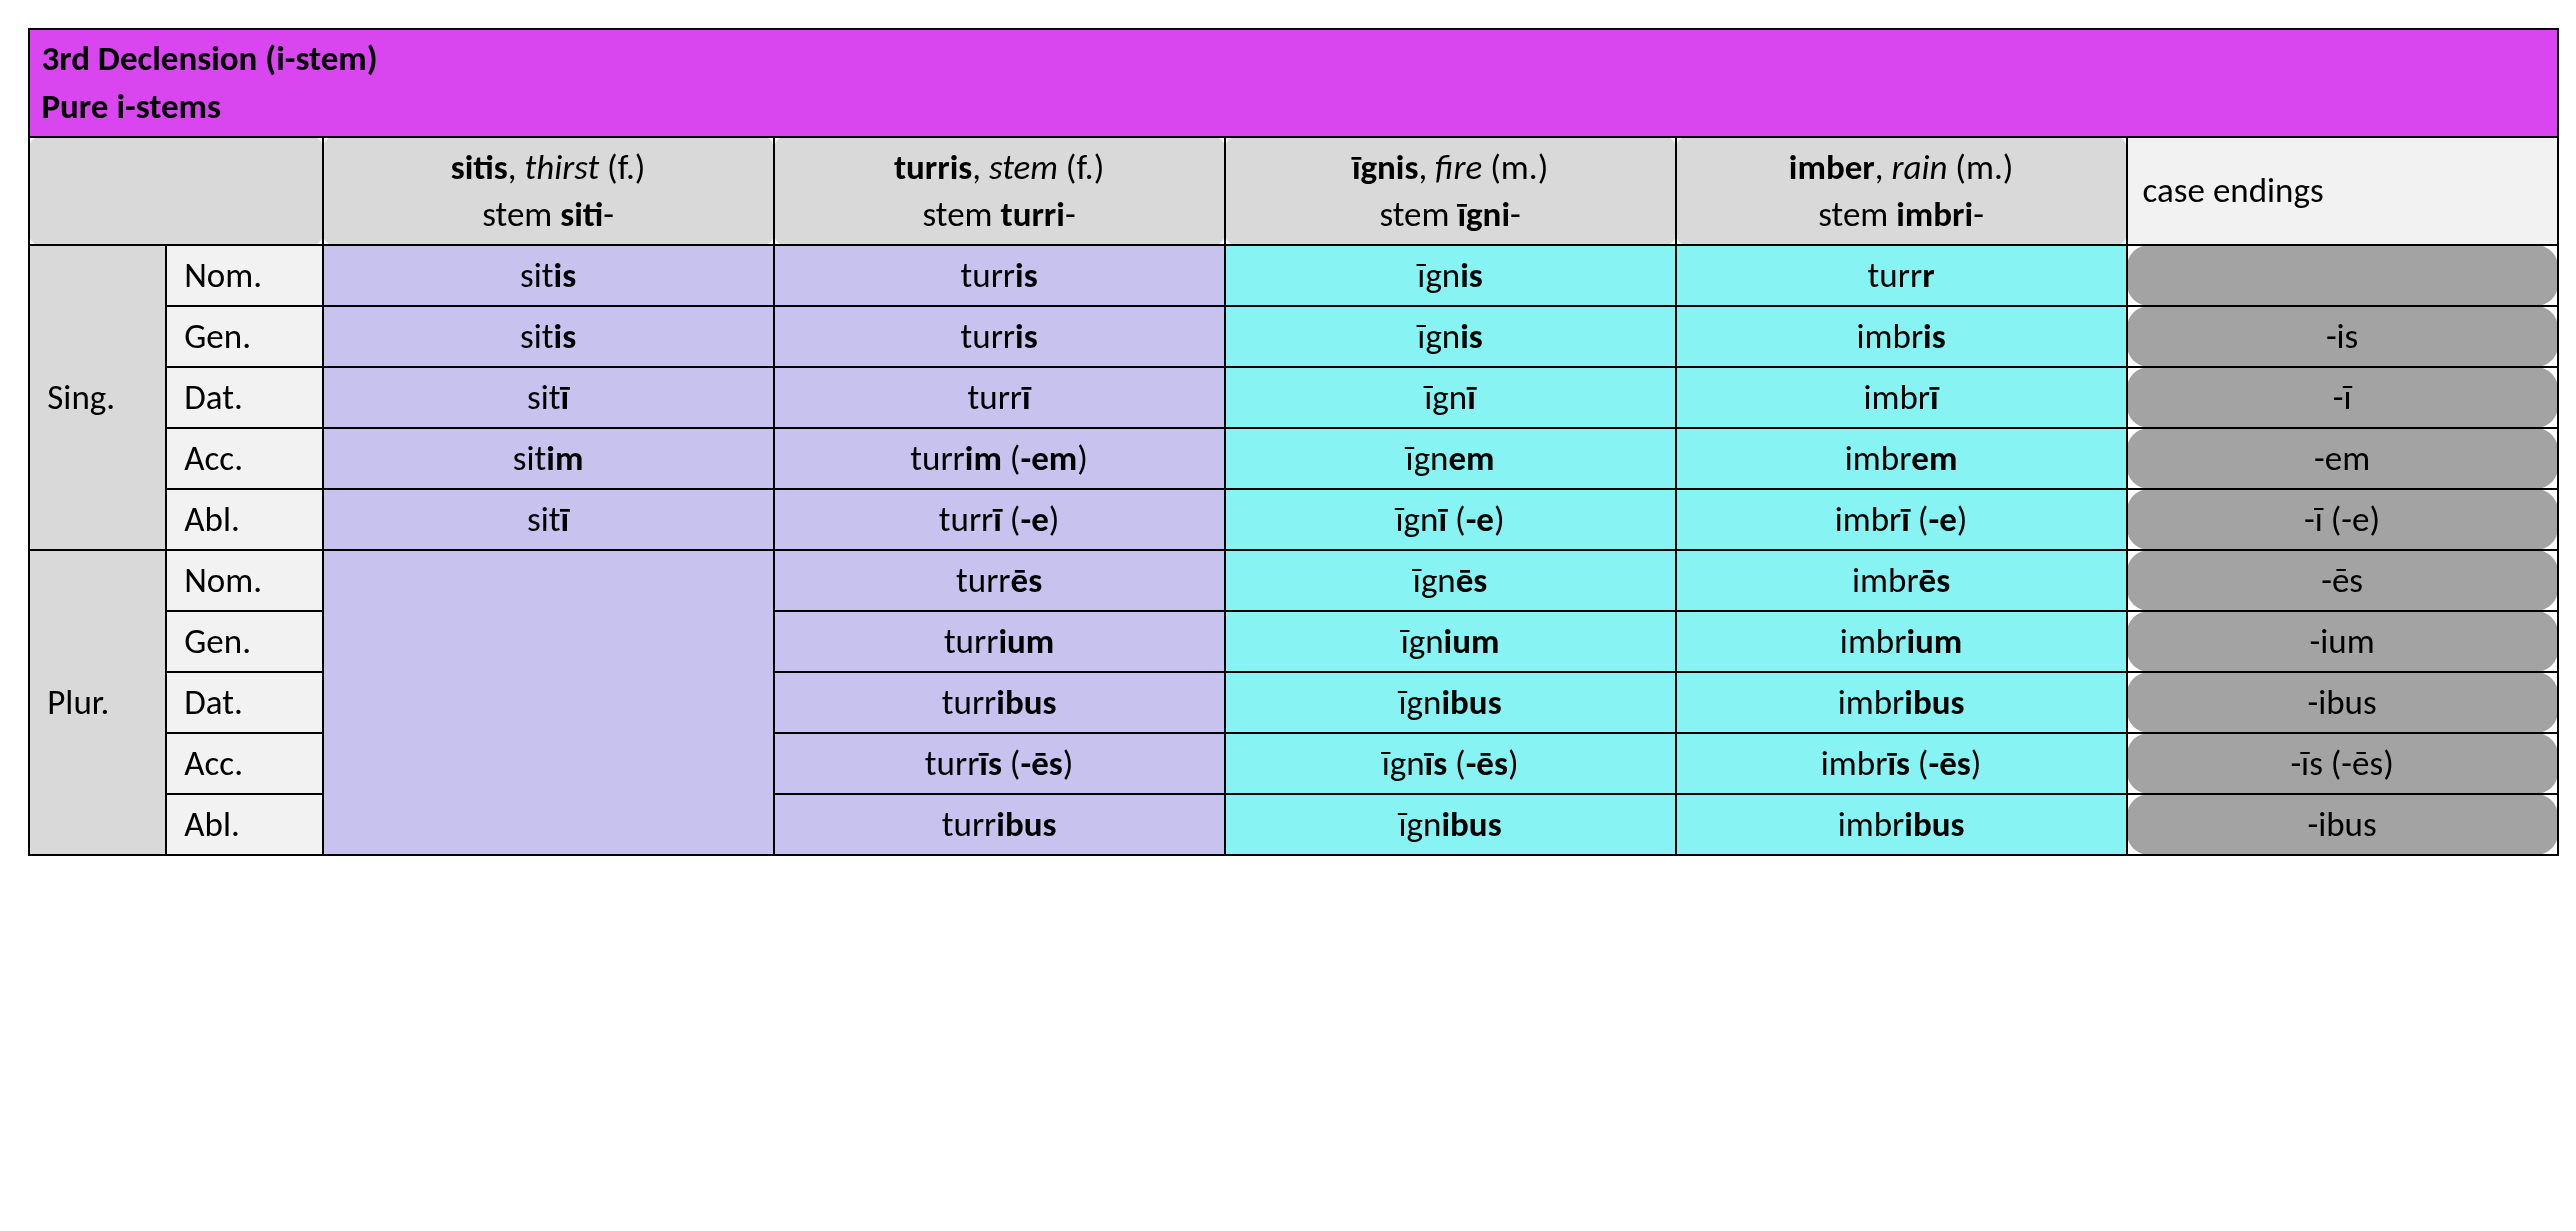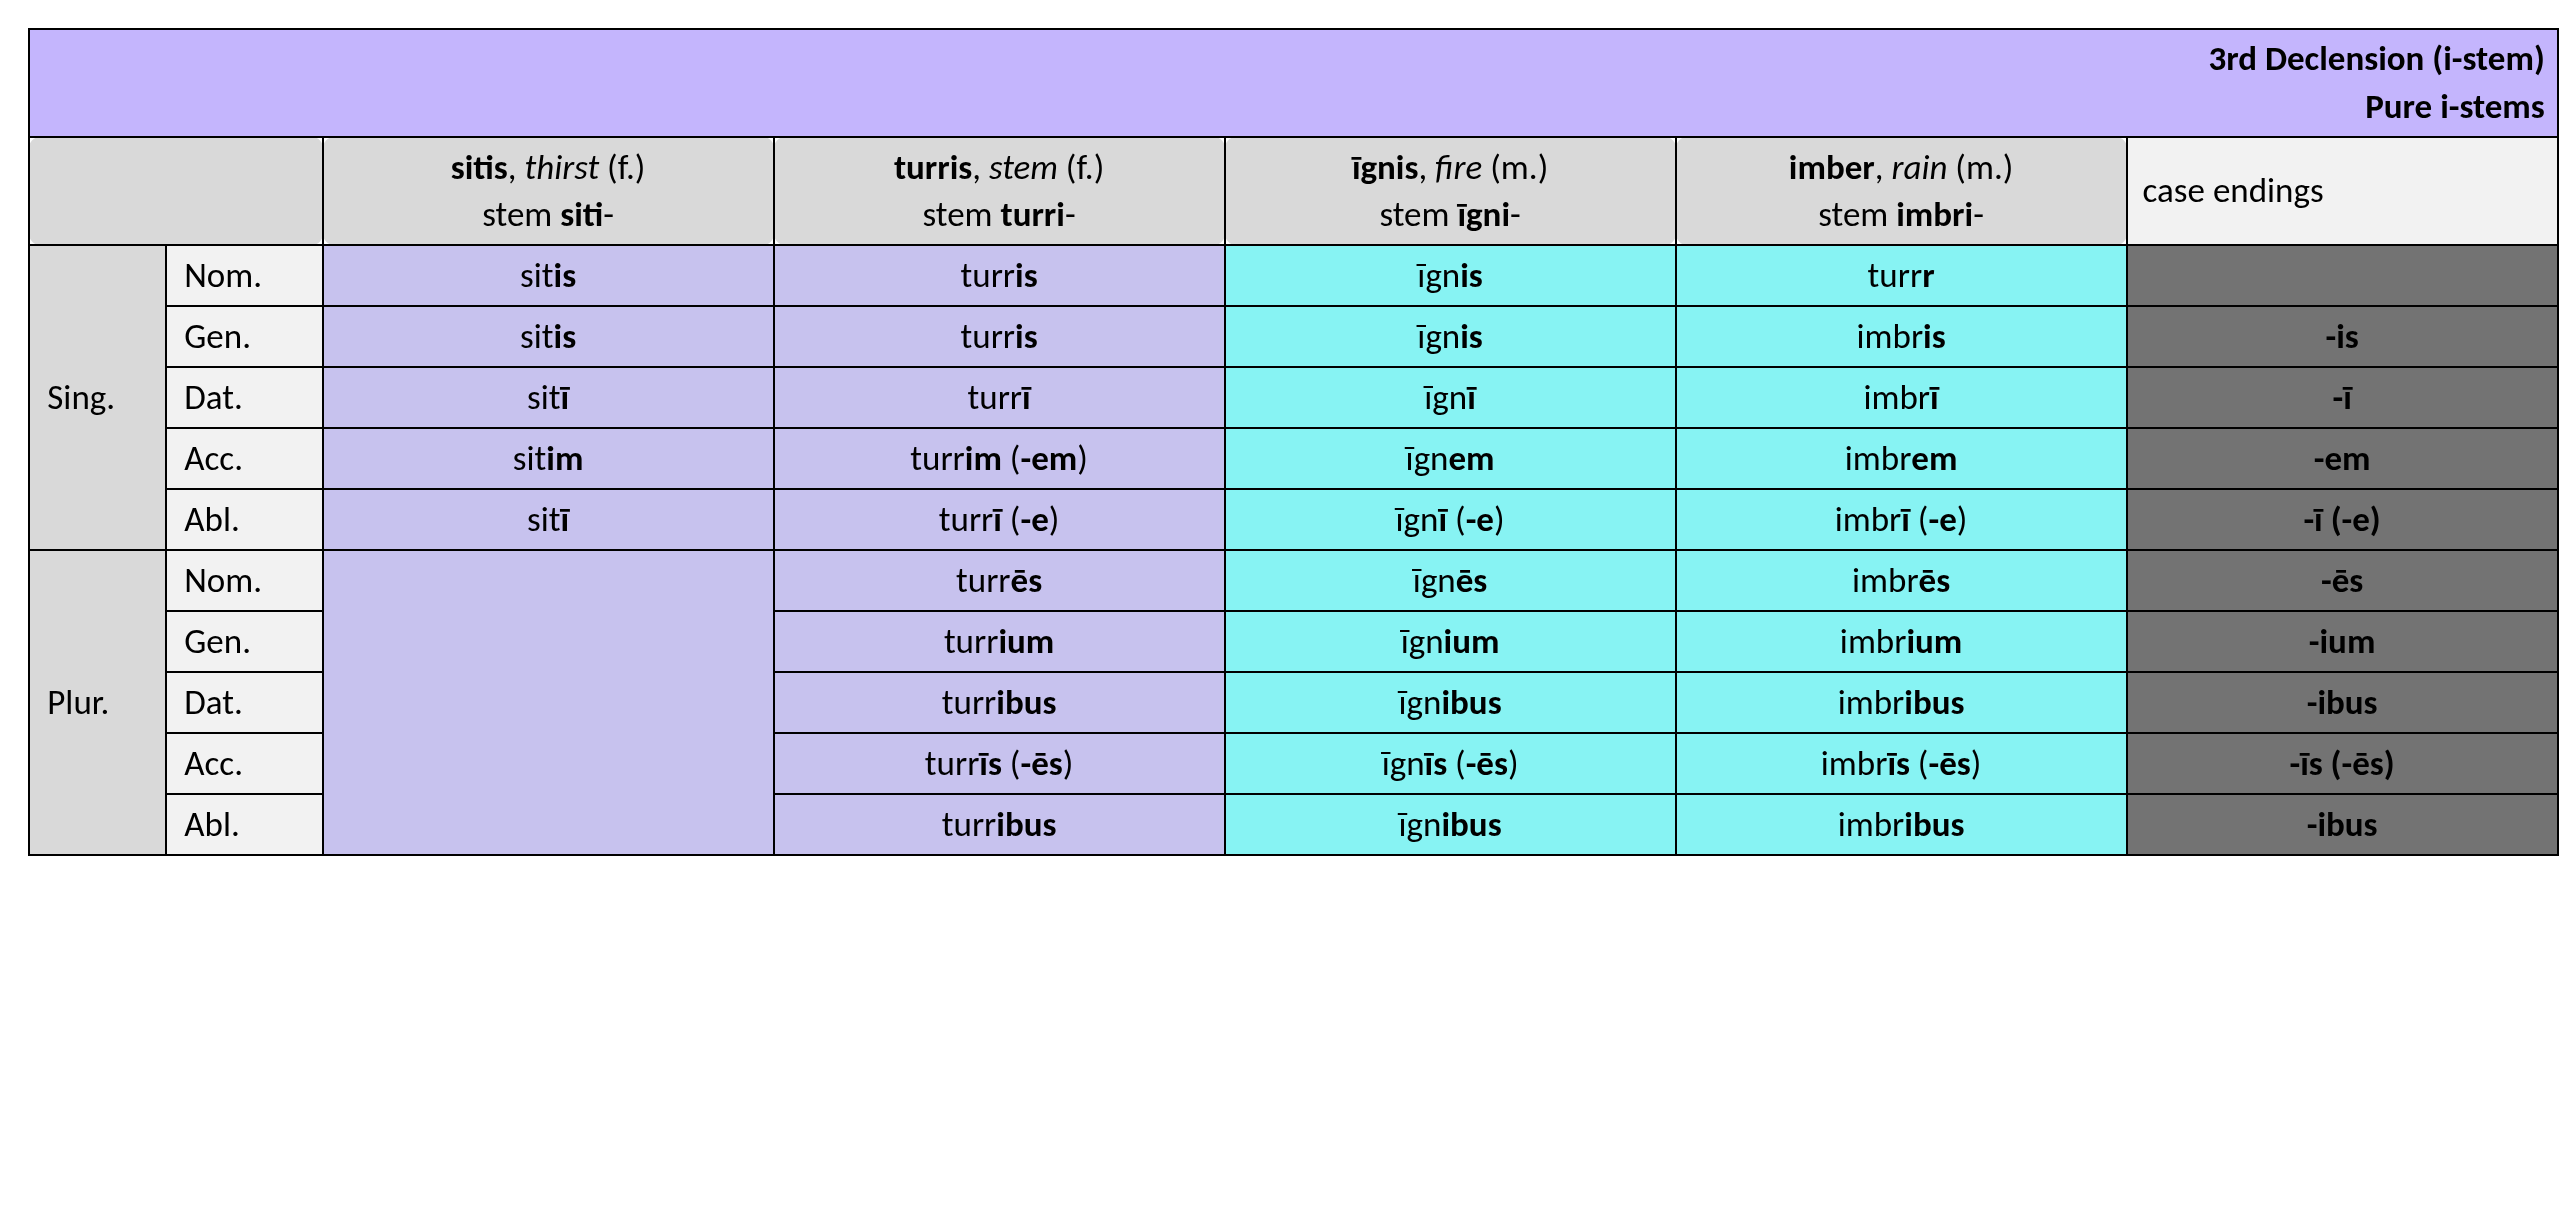--- a/index.html
+++ b/index.html
@@ -14,22 +14,22 @@
     width: 2530px;
     table-layout: fixed;
   }
   td, th {
     border: 2px solid #000;
     padding: 5.9px 11.8px;
     vertical-align: middle;
     line-height: 1.35;
   }
   .title-cell {
-    background: #c4b5fd;
-    text-align: right;
+    background: #d946ef;
+    text-align: left;
     font-weight: bold;
   }
   .subtitle {
     font-weight: bold;
   }
   .header-grey {
     background: #d9d9d9;
     text-align: center;
     border-radius: 11px;
   }
@@ -50,23 +50,24 @@
   }
   .lav {
     background: #c7c2ee;
     text-align: center;
   }
   .cyan {
     background: #87f3f3;
     text-align: center;
   }
   .ending {
-    background: #737373;
-    text-align: center;
-    font-weight: bold;
+    background: #a3a3a3;
+    text-align: center;
+    font-weight: normal;
+    border-radius: 22px;
   }
   .b { font-weight: bold; }
   .i { font-style: italic; }
   col.num   { width: 137px; }
   col.case  { width: 157px; }
   col.word  { width: 451px; }
   col.end   { width: 431px; }
 </style>
 </head>
 <body>

